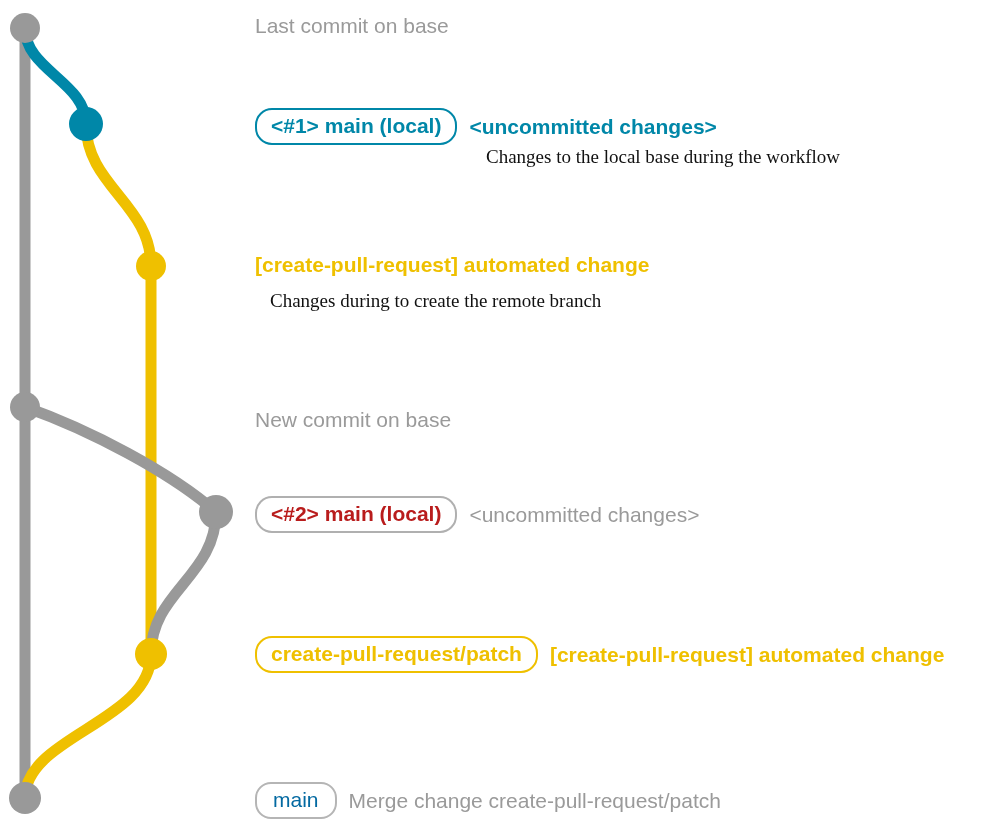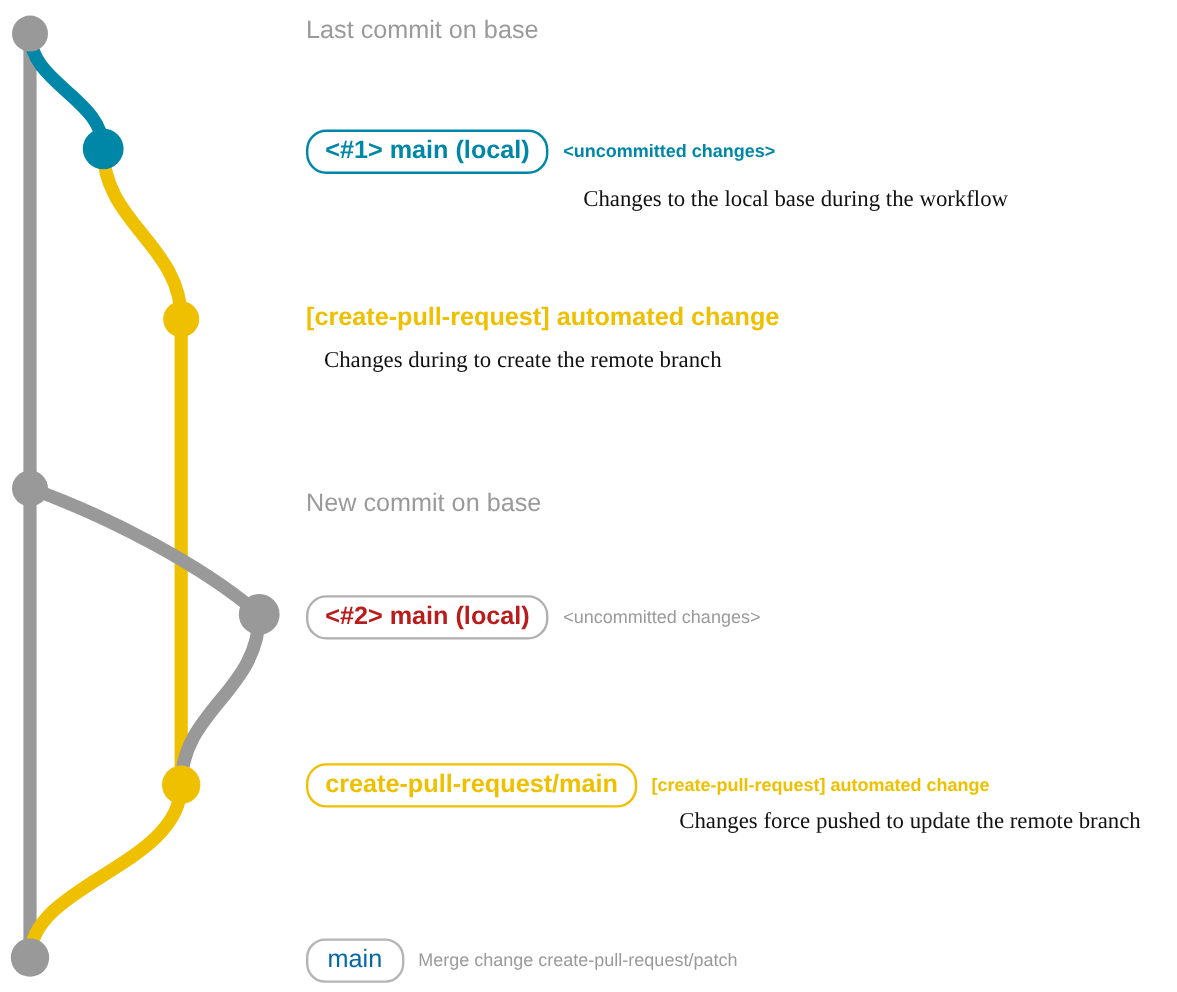--- a/index.html
+++ b/index.html
@@ -47,21 +47,21 @@
     line-height: 1.15;
     color: #999999;
     background: #ffffff;
   }
   .pill.blue   { border-color: #0087a8; color: #0087a8; }
   .pill.yellow { border-color: #efc000; color: #efc000; }
   .pill.gray   { border-color: #b0b0b0; color: #b91c1c; }
   .pill.plain  { font-weight: normal; border-color: #b5b5b5; color: #0369a1;
                  padding: 4px 16px 5px 16px; border-radius: 16px; }
   .subject {
-    font-size: 15px;
+    font-size: 21px;
     line-height: 1.15;
     margin-left: 12px;
   }
   .subject.blue   { color: #0087a8; font-weight: bold; }
   .subject.yellow { color: #efc000; font-weight: bold; }
   .subject.gray   { color: #9a9a9a; font-weight: normal; }
   .subject.grayb  { color: #9a9a9a; font-weight: normal; }
   .headline {
     position: absolute;
     font-size: 21px;
@@ -113,36 +113,35 @@
 </svg>
 
 <div class="label-layer">
 
   <div class="headline gray" style="left:255px; top:14px;">Last commit on base</div>
 
   <div class="row" style="left:255px; top:108px;">
     <span class="pill blue">&lt;#1&gt; main (local)</span>
     <span class="subject blue">&lt;uncommitted changes&gt;</span>
   </div>
-  <div class="desc" style="left:486px; top:156px;">Changes to the local base during the workflow</div>
+  <div class="desc" style="left:486px; top:146px;">Changes to the local base during the workflow</div>
 
   <div class="headline yellow" style="left:255px; top:253px;">[create-pull-request] automated change</div>
   <div class="desc" style="left:270px; top:290px;">Changes during to create the remote branch</div>
 
   <div class="headline gray" style="left:255px; top:408px;text-align:right;">New commit on base</div>
 
   <div class="row" style="left:255px; top:496px;">
     <span class="pill gray">&lt;#2&gt; main (local)</span>
     <span class="subject gray">&lt;uncommitted changes&gt;</span>
   </div>
 
   <div class="row" style="left:255px; top:636px;">
-    <span class="pill yellow">create-pull-request/main</span>
+    <span class="pill yellow">create-pull-request/patch</span>
     <span class="subject yellow">[create-pull-request] automated change</span>
   </div>
-  <div class="desc" style="left:566px; top:674px;">Changes force pushed to update the remote branch</div>
 
   <div class="row" style="left:255px; top:782px;">
     <span class="pill plain">main</span>
     <span class="subject grayb">Merge change create-pull-request/patch</span>
   </div>
 
 </div>
 
 </body></html>

